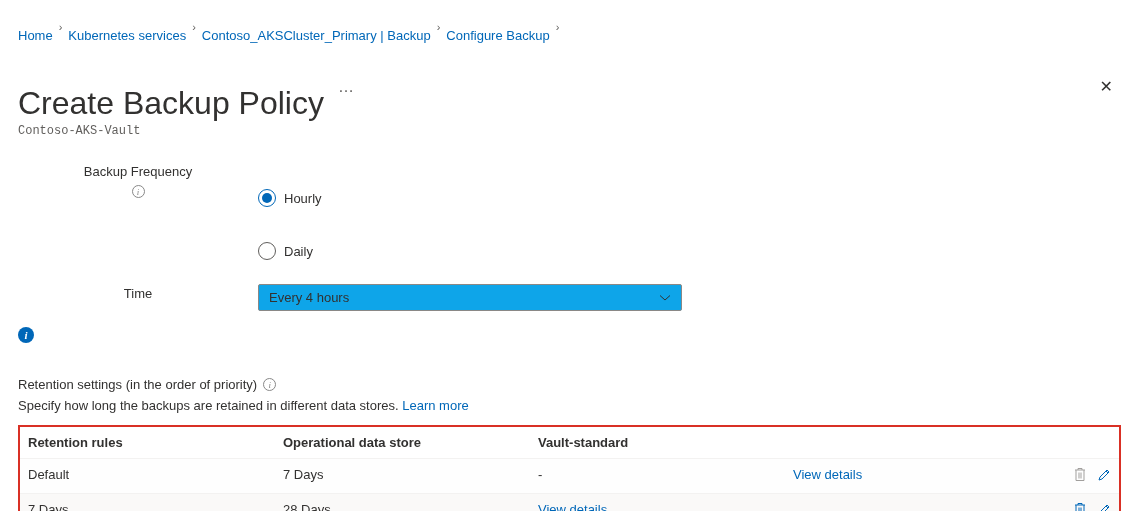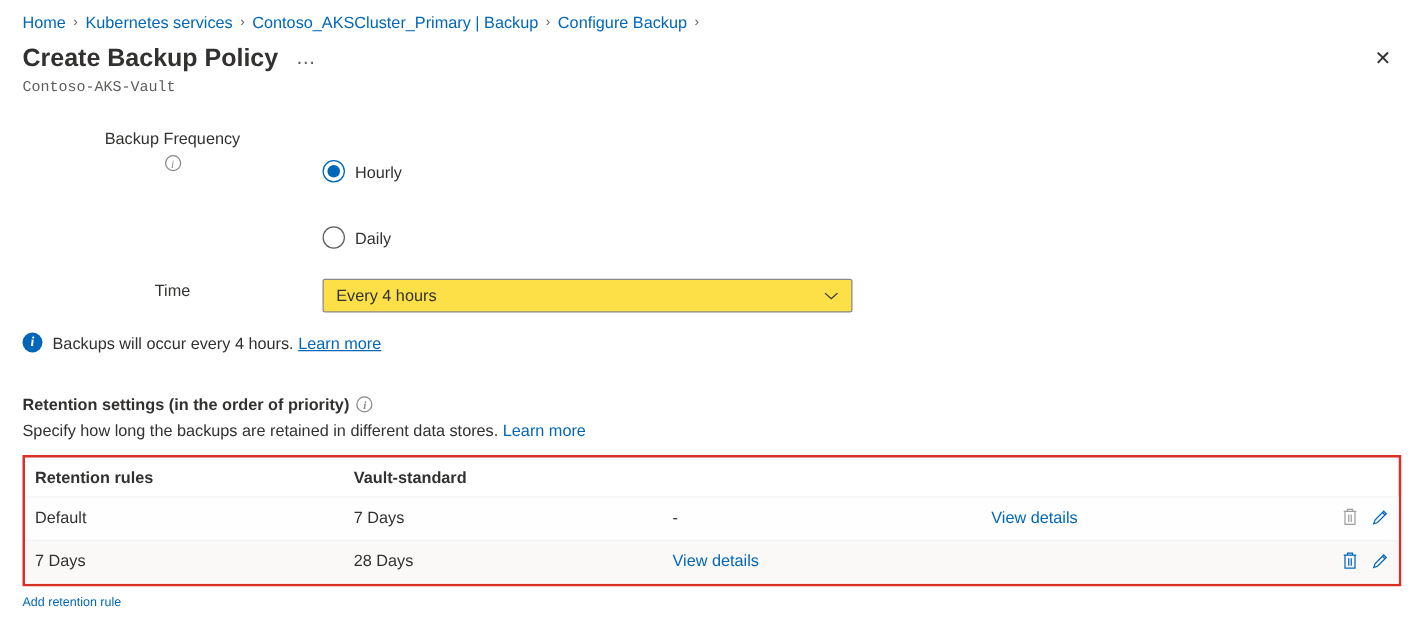--- a/index.html
+++ b/index.html
@@ -3,39 +3,39 @@
   <meta charset="utf-8">
   <style>
     * { box-sizing: border-box; margin: 0; padding: 0; }
     body {
       font-family: "Segoe UI", Arial, sans-serif;
       font-size: 13px;
       color: #323130;
       background: #ffffff;
       width: 1139px;
     }
-    a { color: #0067b8; text-decoration: none; cursor: pointer; }
+    a { color: #0067b8; text-decoration: none; cursor: pointer; margin-top: 18px; }
 
     .breadcrumb {
       padding: 10px 18px 6px;
       display: flex;
       align-items: center;
       gap: 6px;
       font-size: 13px;
     }
     .breadcrumb .chev { color: #605e5c; font-size: 11px; }
 
     .header {
       padding: 2px 18px 2px;
       display: flex;
       align-items: center;
       justify-content: space-between;
     }
     .header-left { display: flex; align-items: center; gap: 10px; }
-    .page-title { font-size: 20px; font-weight: 700; }
+    .page-title { font-size: 32px; font-weight: 400; margin-top: 34px; }
     .dots { color: #605e5c; font-size: 16px; letter-spacing: 2px; cursor: pointer; padding: 0 4px;}
     .close-x { font-size: 16px; color: #323130; cursor: pointer; padding: 4px 8px; font-weight: 300; }
 
     .subtitle { padding: 0 18px 18px; font-size: 12px; color: #605e5c; font-family: Liberation Mono, monospace; }
 
     .form-row {
       display: flex;
       align-items: flex-start;
       padding: 6px 18px;
     }
@@ -70,21 +70,21 @@
     .select-box {
       width: 424px;
       border: 1px solid #8a8886;
       border-radius: 2px;
       padding: 5px 10px;
       display: flex;
       justify-content: space-between;
       align-items: center;
       cursor: pointer;
       font-size: 13px;
-      background: #fde047;
+      background: #0ea5e9;
     }
     .select-chev { color: #323130; font-size: 11px; }
 
     .info-banner {
       margin: 10px 18px 4px;
       display: flex;
       align-items: center;
       gap: 8px;
       font-size: 13px;
     }
@@ -92,21 +92,21 @@
       width: 16px; height: 16px; border-radius: 50%;
       background: #0067b8; color: #fff;
       display: flex; align-items: center; justify-content: center;
       font-size: 11px; font-weight: bold; font-style: italic; font-family: serif;
     }
     .info-banner a { text-decoration: underline; }
 
     .section-heading {
       padding: 30px 18px 6px;
       font-size: 13px;
-      font-weight: 700;
+      font-weight: 400;
       display: flex; align-items: center; gap: 6px;
     }
     .section-desc { padding: 0 18px 12px; font-size: 13px; }
 
     .rules-box {
       margin: 0 18px;
       border: 2px solid #d93025;
     }
     .rules-header, .rules-row {
       display: flex;
@@ -201,38 +201,35 @@
     <span class="select-chev">
       <svg width="12" height="8" viewBox="0 0 12 8">
           <path d="M1 1.5 L6 6 L11 1.5" stroke="#323130" stroke-width="1" fill="none"></path>
         </svg>
     </span>
   </div>
 </div>
 
 <div class="info-banner">
   <span class="iicon">i</span>
-  <span>
-    <span>Backups will occur every 4 hours.</span>
-    <a>Learn more</a>
-  </span>
 </div>
 
 <div class="section-heading">
   <span>Retention settings (in the order of priority)</span>
   <span class="info-circle">i</span>
 </div>
 <div class="section-desc">
   <span>Specify how long the backups are retained in different data stores.</span>
   <a>Learn more</a>
 </div>
 
 <div class="rules-box">
   <div class="rules-header">
     <div class="col-name">Retention rules</div>
+    <div class="col-op">Operational data store</div>
     <div class="col-vault">Vault-standard</div>
     <div class="col-view"></div>
     <div class="col-act"></div>
   </div>
 
   <div class="rules-row">
     <div class="col-name">Default</div>
     <div class="col-op">7 Days</div>
     <div class="col-vault">-</div>
     <div class="col-view"><a>View details</a></div>

